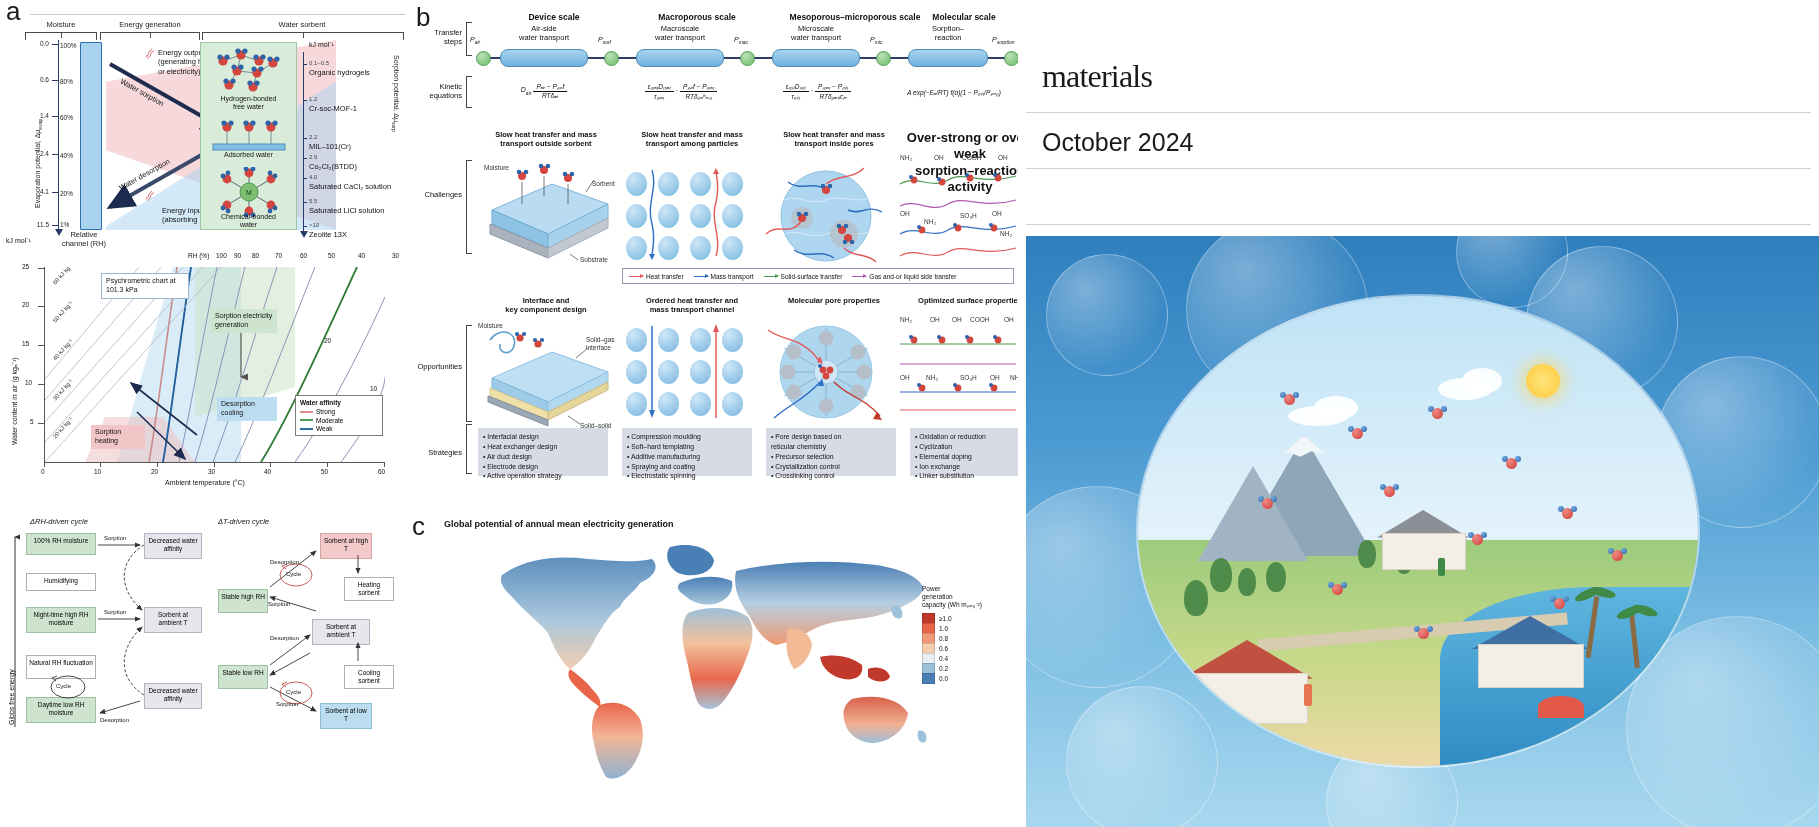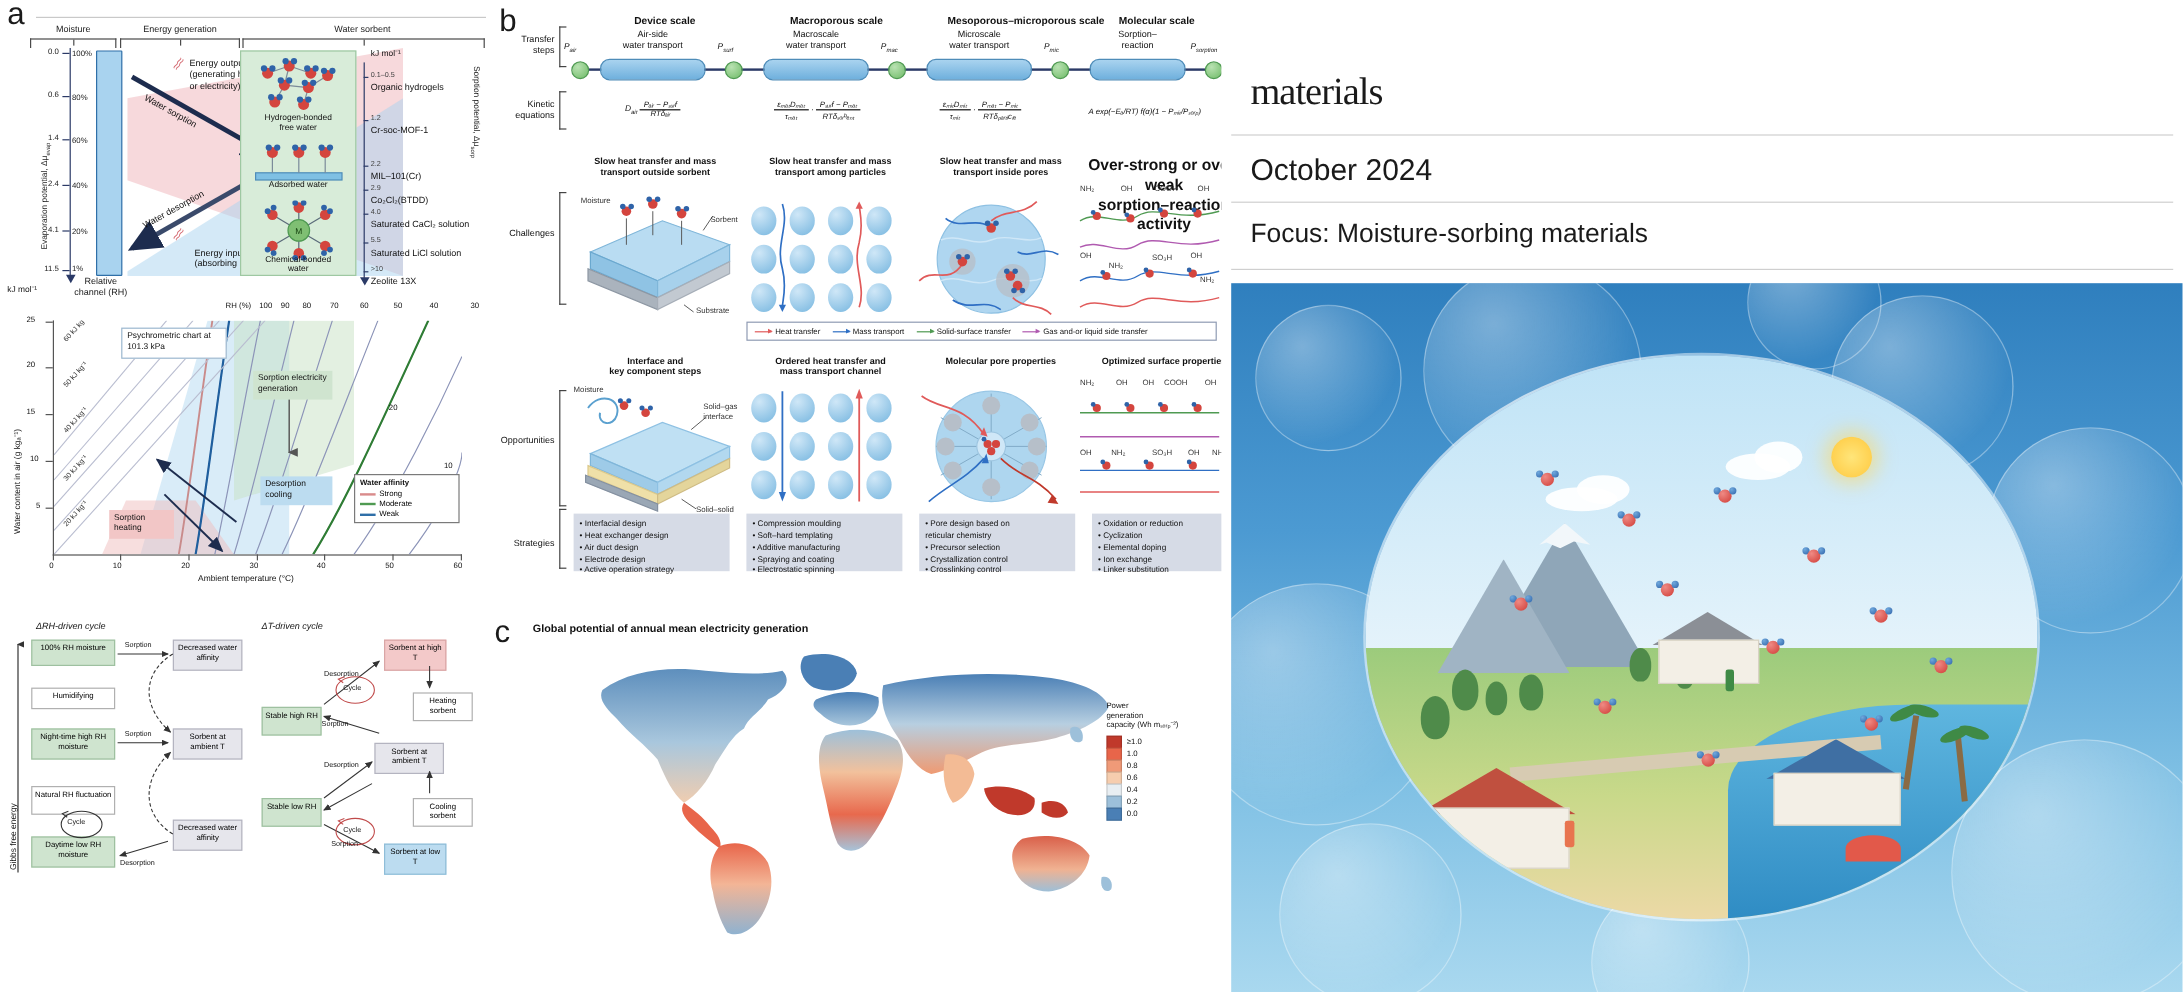--- a/index.html
+++ b/index.html
@@ -809,21 +809,21 @@
             <span>Solid-surface transfer</span>
           </span>
         <span class="it">
             <span class="ar" style="color:#b05ab0;border-color:#b05ab0"></span>
             <span>Gas and-or liquid side transfer</span>
           </span>
       </div>
 
       <div class="b-colhdr" style="left:62px;top:296px;width:140px;font-size:7.5px;line-height:1.25;">
         <div>Interface and</div>
-        <div>key component steps</div>
+        <div>key component design</div>
       </div>
       <div class="b-colhdr" style="left:208px;top:296px;width:140px;font-size:7.5px;line-height:1.25;">
         <div>Ordered heat transfer and</div>
         <div>mass transport channel</div>
       </div>
       <div class="b-colhdr" style="left:350px;top:296px;width:140px;font-size:7.5px;line-height:1.25;">
         <div>Molecular pore properties</div>
       </div>
       <div class="b-colhdr" style="left:486px;top:296px;width:140px;font-size:7.5px;line-height:1.25;">
         <div>Optimized surface properties</div>
@@ -1074,21 +1074,20 @@
       </div>
     </div>
   </div>
 
   <div class="cover-area">
     <div class="cover-top">
       <div class="nr-sub">materials</div>
       <div class="nr-rule" style="top:112px;"></div>
       <div class="nr-date">October 2024</div>
       <div class="nr-rule" style="top:168px;"></div>
-      <div class="nr-focus">Focus: Moisture-sorbing materials</div>
       <div class="nr-rule" style="top:224px;"></div>
     </div>
 
     <div class="cover-art">
 
       <div class="bubble" style="left:20px;top:18px;width:120px;height:120px;"></div>
       <div class="bubble" style="left:160px;top:-18px;width:180px;height:180px;"></div>
       <div class="bubble" style="left:500px;top:10px;width:150px;height:150px;"></div>
       <div class="bubble" style="left:630px;top:120px;width:170px;height:170px;"></div>
       <div class="bubble" style="left:-30px;top:250px;width:200px;height:200px;"></div>

